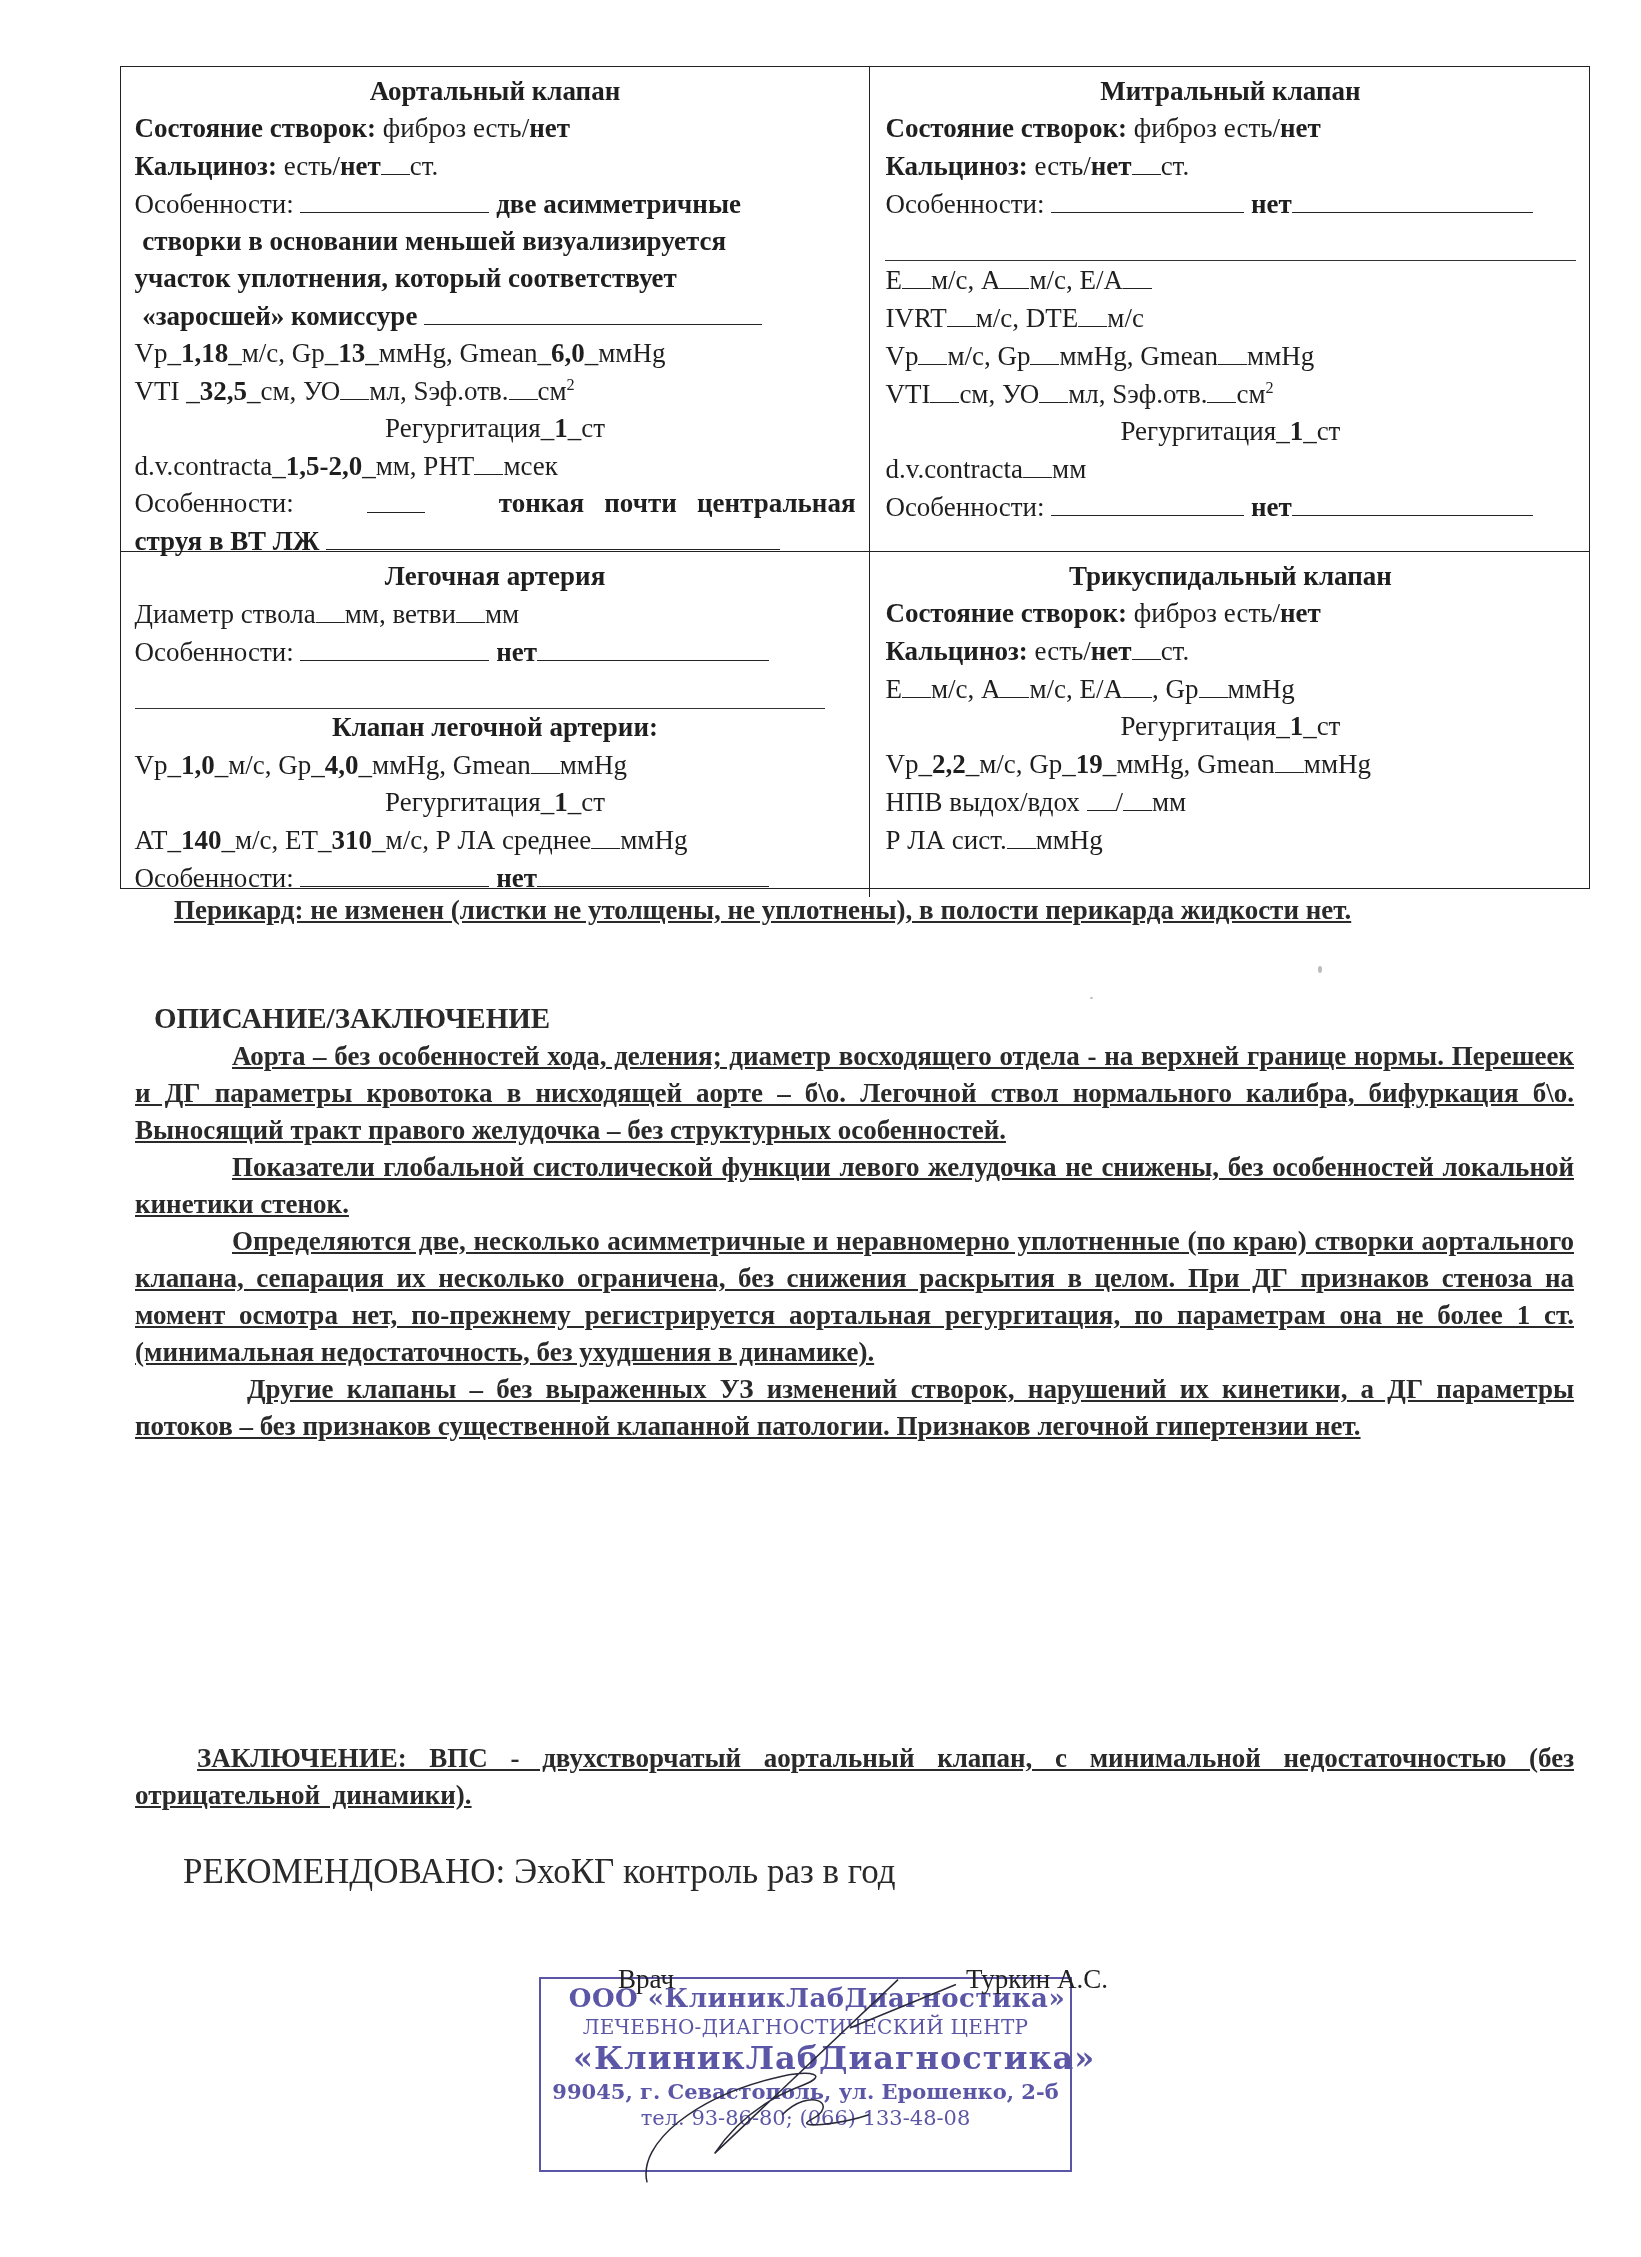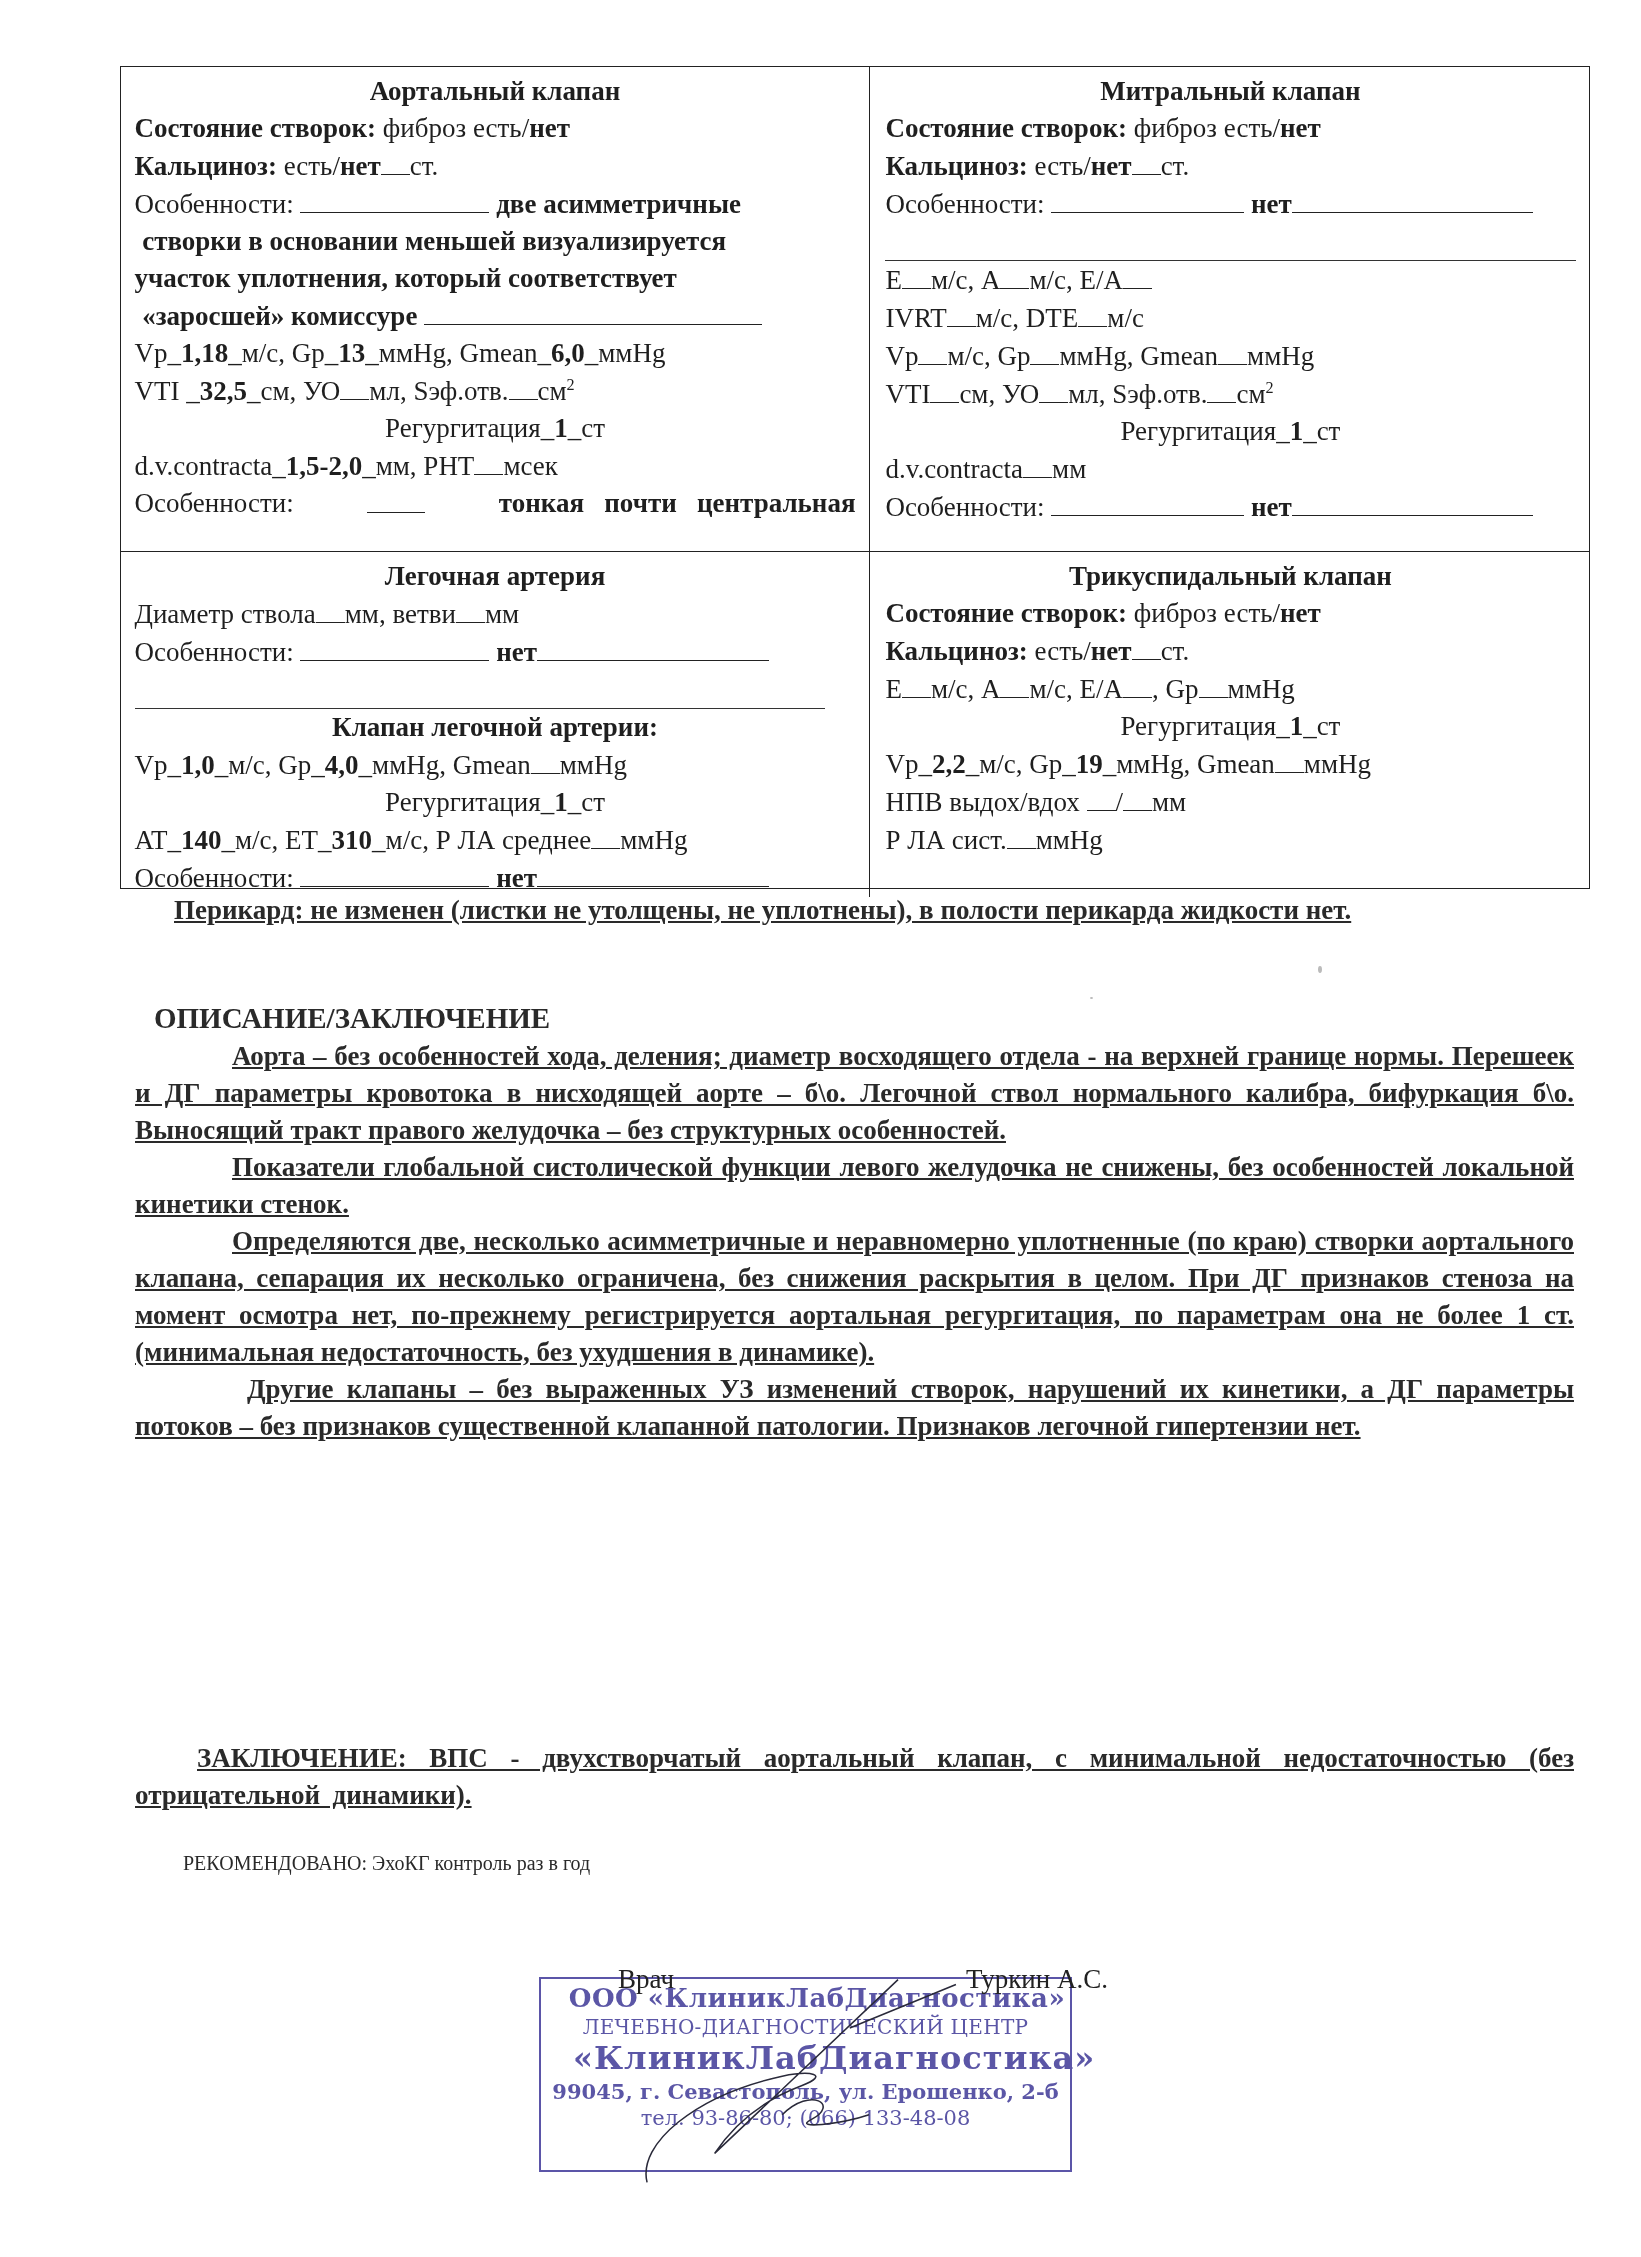--- a/index.html
+++ b/index.html
@@ -36,21 +36,21 @@
   .body { position: absolute; left: 135px; width: 1439px; font-size: 27px; line-height: 37px; font-weight: bold; color: #2a2a2a; text-decoration: underline; }
   .para { text-align: justify; margin: 0; }
   .indent { text-indent: 97px; }
   .pericard { top: 892px; }
   .pericard .para { text-indent: 39px; }
   .heading { position: absolute; left: 154px; top: 1002px; font-size: 29px; font-weight: bold; color: #2a2a2a; }
   .desc { top: 1038px; }
   .shunts { top: 1665px; }
   .concl { top: 1740px; }
   .concl .para { text-indent: 62px; text-align: justify; }
-  .recomm { position: absolute; left: 183px; top: 1852px; font-size: 20px; color: #2a2a2a; font-weight: normal; }
+  .recomm { position: absolute; left: 183px; top: 1852px; font-size: 35px; color: #2a2a2a; font-weight: normal; }
 
   
   .stamp {
     position: absolute; left: 539px; top: 1977px; width: 533px; height: 195px;
     border: 2.9px solid #5b55a8; box-sizing: border-box;
     color: #5b56a6; text-align: center; font-family: "DejaVu Serif", serif;
   }
   .stamp .s1 { font-size: 26px; font-weight: bold; margin-top: 3.9px; letter-spacing: 0.5px; padding-left: 23px; }
   .stamp .s2 { font-size: 20px; margin-top: 1.9px; letter-spacing: 0.3px; }
   .stamp .s3 { font-size: 32px; font-weight: bold; margin-top: 0px; letter-spacing: 1px; margin-left: 32px; }
@@ -78,20 +78,21 @@
       <div class="line" style="padding-left:7.7px"><span class="b">«заросшей» комиссуре</span> <span class="u" style="width:338px"></span></div>
       <div class="line"><span>Vp_</span><span class="b">1,18</span><span>_м/с, Gp_</span><span class="b">13</span><span>_ммHg, Gmean_</span><span class="b">6,0</span><span>_ммHg</span></div>
       <div class="line"><span>VTI _</span><span class="b">32,5</span><span>_см, УО</span><span class="u s"></span><span>мл, Sэф.отв.</span><span class="u s"></span><span>см</span><sup>2</sup></div>
       <div class="line center"><span>Регургитация_</span><span class="b">1</span><span>_ст</span></div>
       <div class="line"><span>d.v.contracta_</span><span class="b">1,5-2,0</span><span>_мм, PHT</span><span class="u s"></span><span>мсек</span></div>
       <div class="line" style="display:flex;justify-content:space-between">
           <span>Особенности:</span>
           <span class="u" style="width:58px"></span>
           <span class="b" style="word-spacing:13.5px">тонкая  почти  центральная</span>
         </div>
+      <div class="line"><span class="b">струя в ВТ ЛЖ</span> <span class="u" style="width:454px"></span></div>
     </div>
 
     <div class="cell tr">
       <div class="line center b">Митральный клапан</div>
       <div class="line"><span class="b">Состояние створок:</span><span> фиброз есть/</span><span class="b">нет</span></div>
       <div class="line"><span class="b">Кальциноз:</span><span> есть/</span><span class="b">нет</span><span class="u s"></span><span>ст.</span></div>
       <div class="line"><span>Особенности:</span> <span class="u" style="width:193px"></span> <span class="b">нет</span><span class="u" style="width:241px"></span></div>
       <div class="blankline"></div>
       <div class="line"><span>E</span><span class="u s"></span><span>м/с, A</span><span class="u s"></span><span>м/с, E/A</span><span class="u s"></span></div>
       <div class="line"><span>IVRT</span><span class="u s"></span><span>м/с, DTE</span><span class="u s"></span><span>м/с</span></div>

